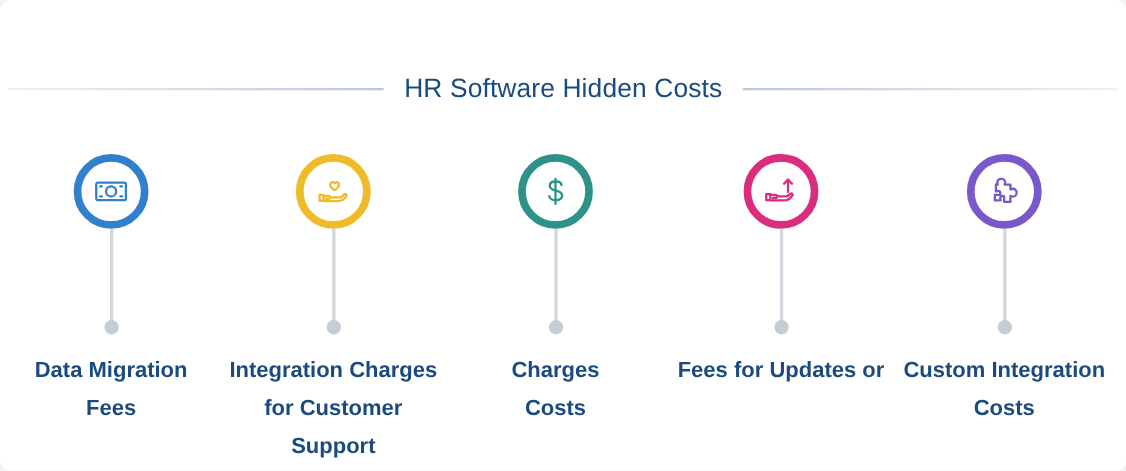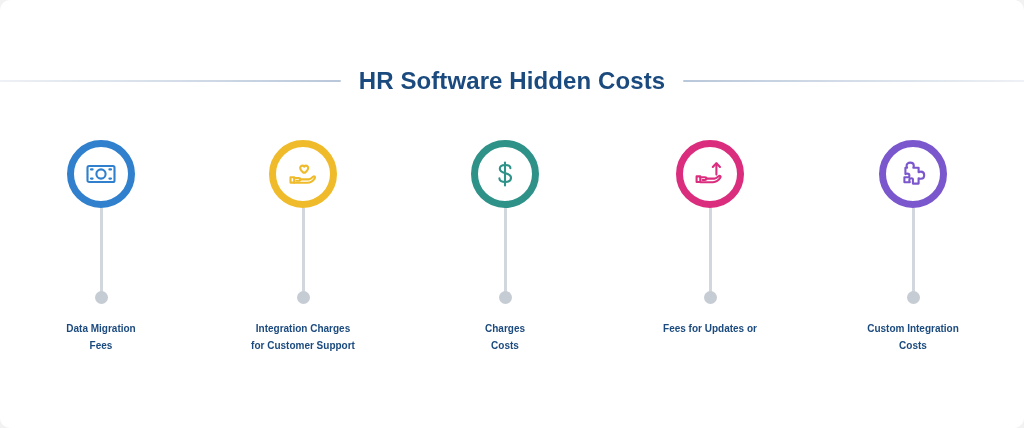--- a/index.html
+++ b/index.html
@@ -43,21 +43,21 @@
   .rule.left {
     width: 342px;
     background: linear-gradient(to right, #eef1f5 0%, #cfd9e6 60%, #b9c7da 100%);
   }
   .rule.right {
     width: 342px;
     background: linear-gradient(to left, #eef1f5 0%, #cfd9e6 60%, #b9c7da 100%);
   }
   .title {
     font-size: 24px;
-    font-weight: bold;
+    font-weight: normal;
     color: #1b4a7e;
     white-space: nowrap;
     letter-spacing: 0.1px;
   }
 
   
   .items {
     position: absolute;
     top: 140px;
     left: 0;
@@ -99,21 +99,21 @@
   .dot {
     width: 13px;
     height: 13px;
     border-radius: 50%;
     background: #c6ccd3;
     margin-top: -1px;
     flex: 0 0 auto;
   }
   .label {
     margin-top: 16px;
-    font-size: 10px;
+    font-size: 20px;
     font-weight: bold;
     color: #1b4a7e;
     line-height: 1.72;
     text-align: center;
     width: 200px;
   }
   .label .l2 {
     display: block;
   }
 </style>

